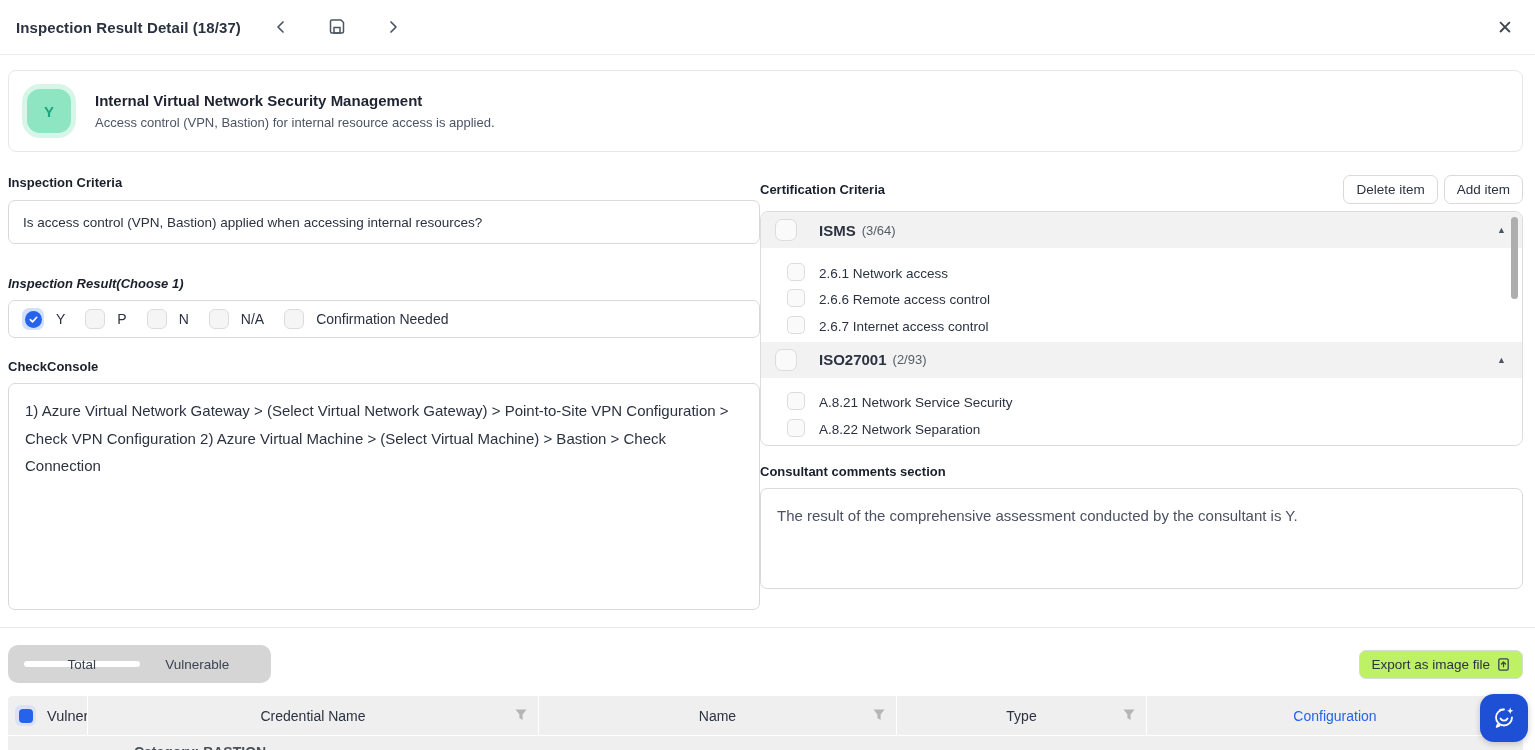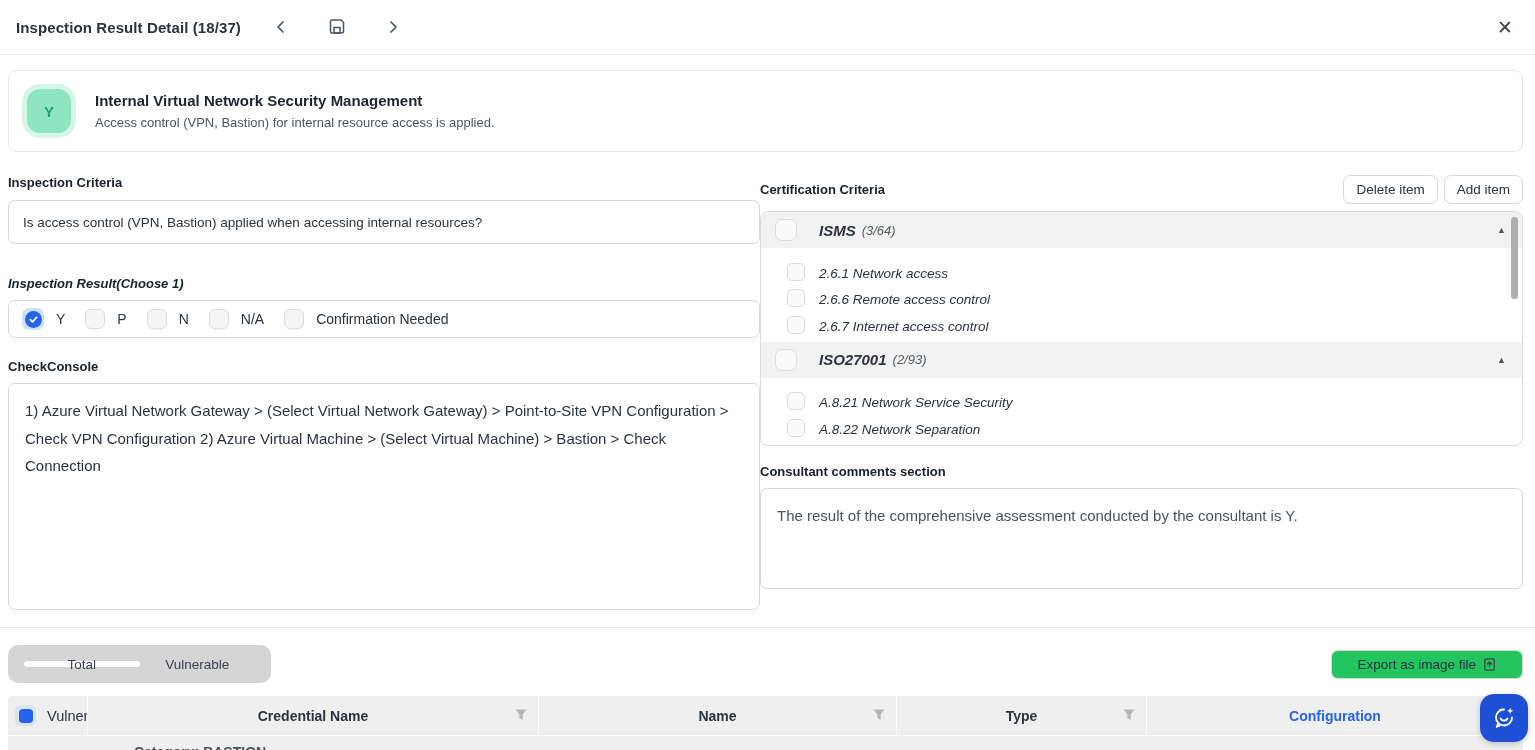--- a/index.html
+++ b/index.html
@@ -57,21 +57,21 @@
     font-family:"Liberation Sans", sans-serif; outline:none; background:#fff; }
   .console-area { height:227px; }
 
   
   .cert-head { display:flex; align-items:center; height:29px; }
   .cert-buttons { margin-left:auto; display:flex; gap:6px; }
   .sm-btn { height:29px; border:1px solid #d9d9d9; background:#fff; border-radius:7px;
     padding:0 12px; font-size:13.5px; color:#2b3240; cursor:pointer; display:flex;
     align-items:center; gap:6px; font-family:"Liberation Sans", sans-serif; }
   .cert-panel { border:1px solid #dcdcdc; border-radius:8px; margin-top:7px; height:235px;
-    overflow:hidden; position:relative; background:#fff;font-style:italic; }
+    overflow:hidden; position:relative; background:#fff; }
   .group-header { height:36px; background:#f2f2f2; display:flex; align-items:center;
     padding:0 16px 0 14px; cursor:pointer; }
   .group-cb { width:22px; height:22px; border-radius:7px; background:#fafafa; border:1px solid #dcdcdc; }
   .group-name { font-size:15px; font-weight:bold; color:#2b3240; margin-left:22px; }
   .group-count { font-size:13px; color:#555c66; margin-left:6px; }
   .group-caret { margin-left:auto; font-size:9px; color:#4b5563; }
   .cert-items { padding:6px 0 8px 0; }
   .cert-item { height:26.5px; display:flex; align-items:flex-end; padding-left:26px; cursor:pointer; }
   .item-cb { width:18px; height:18px; border-radius:5px; background:#fafafa; border:1px solid #dcdcdc; }
   .item-label { font-size:13.5px; color:#2b3240; margin-left:14px; }
@@ -84,29 +84,29 @@
   
   .wide-divider { height:1px; background:#e8e8e8; margin-top:13px; }
 
   
   .bottom { padding:17px 12px 0 8px; }
   .bottom-row { display:flex; align-items:center; }
   .tabs { width:263px; height:38px; background:#d5d5d5; border-radius:10px; display:flex; padding:16px; }
   .tab { flex:1; display:flex; align-items:center; justify-content:center; font-size:13.5px;
     color:#3c4350; border-radius:8px; cursor:pointer; }
   .tab.active { background:#fff; }
-  .export-btn { margin-left:auto; height:29px; border:1px solid #d9d9d9; background:#22c55e;
-    border-radius:7px; padding:0 25px; font-size:13.5px; color:#2b3240; cursor:pointer;
+  .export-btn { margin-left:auto; height:29px; border:1px solid #d9d9d9; background:#bef264;
+    border-radius:7px; padding:0 11px; font-size:13.5px; color:#2b3240; cursor:pointer;
     display:flex; align-items:center; gap:6px; font-family:"Liberation Sans", sans-serif; }
 
   
   .table { margin-top:13px; }
   .thead { display:flex; height:39px; background:#efefef; border-radius:4px 4px 0 0; }
   .th { position:relative; display:flex; align-items:center; justify-content:center;
-    font-size:14px; font-weight:bold; color:#2b3240; border-right:1px solid #ffffff; }
+    font-size:14px; font-weight:normal; color:#2b3240; border-right:1px solid #ffffff; }
   .th-check { width:80px; justify-content:flex-start; padding-left:7px; font-weight:normal;
     overflow:hidden; white-space:nowrap; }
   .th-check .th-label { margin-left:11px; font-size:14.5px; color:#2b3240; }
   .th-cred { width:451px; }
   .th-name { width:358px; }
   .th-type { width:250px; }
   .th-conf { flex:1; color:#2563eb; border-right:none; }
   .filter-icon { position:absolute; right:10px; top:12px; }
   .hdr-cb { width:21px; height:21px; border-radius:6px; background:#dbe2f3; flex:none;
     display:flex; align-items:center; justify-content:center; }

